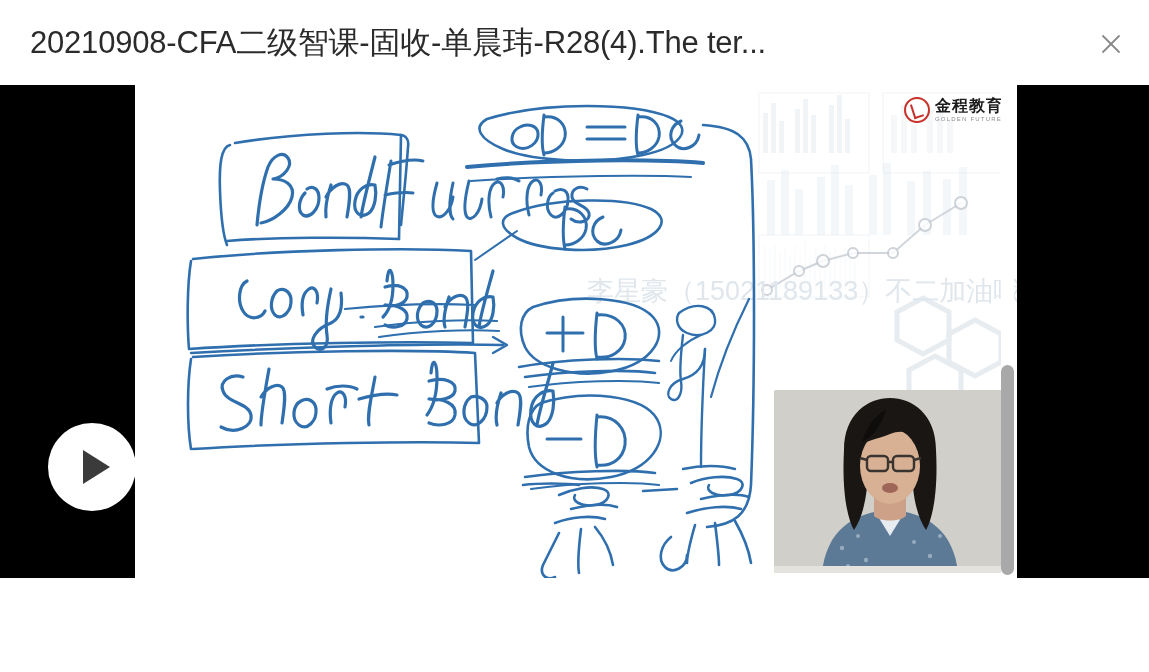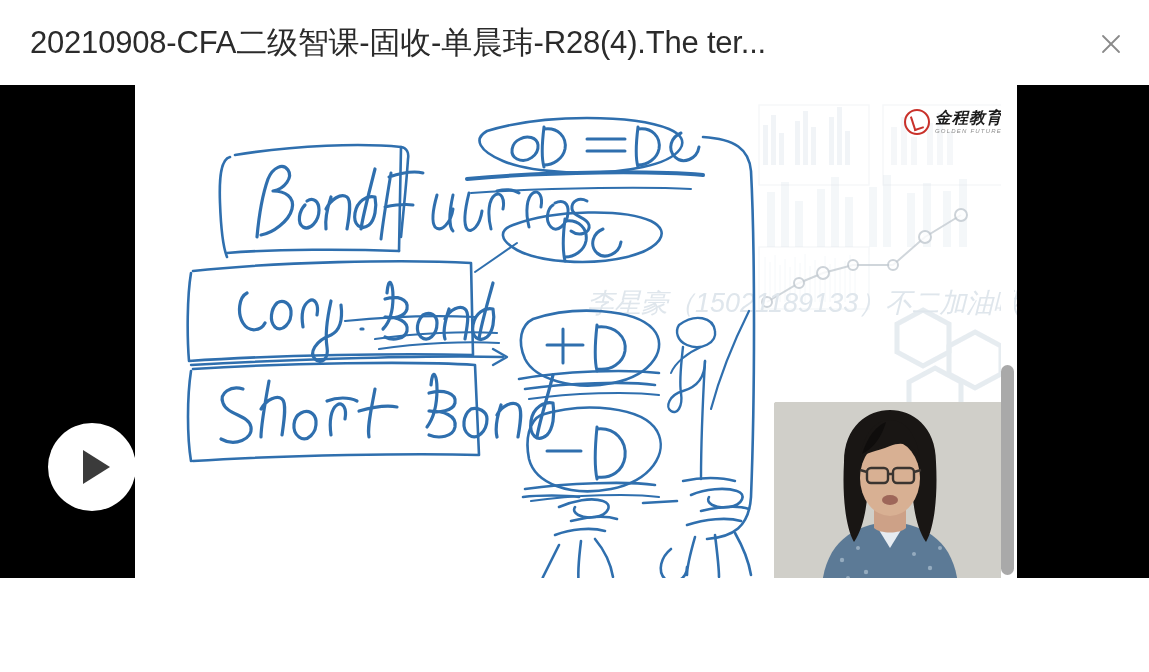--- a/index.html
+++ b/index.html
@@ -68,26 +68,25 @@
     top: 0;
     height: 493px;
     background: #000000;
   }
   #letterbox-left  { left: 0;    width: 135px; }
   #letterbox-right { left: 1017px; width: 132px; }
 
   #slide-area {
     position: absolute;
     left: 135px;
-    top: 12px;
+    top: 0;
     width: 882px;
     height: 493px;
     background: #ffffff;
     overflow: hidden;
-    font-style: italic;
   }
 
   
   #bg-infographic {
     position: absolute;
     right: 0;
     top: 0;
     width: 260px;
     height: 300px;
     opacity: 0.85;

